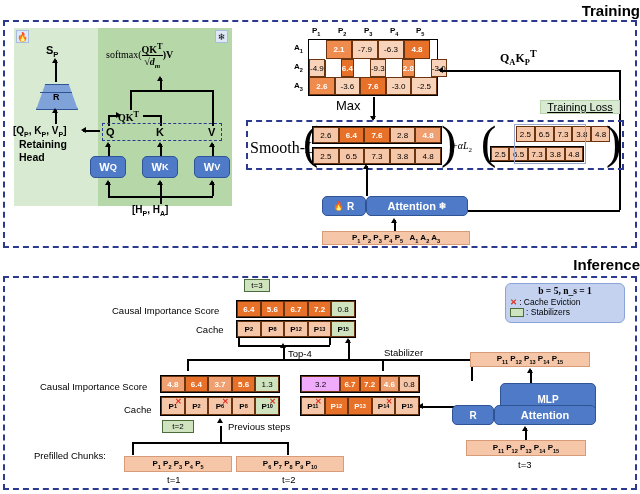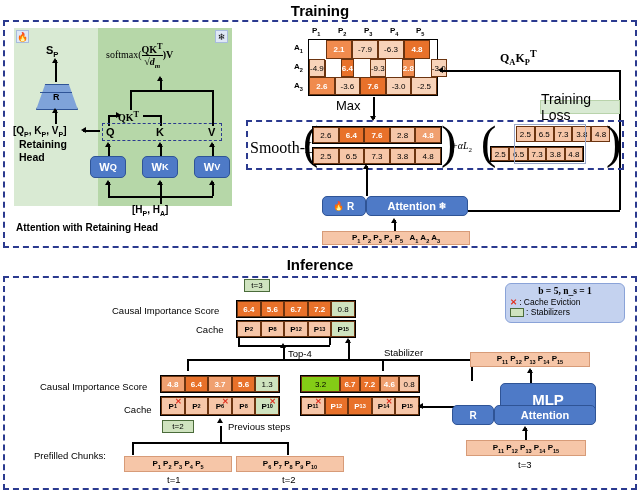--- a/index.html
+++ b/index.html
@@ -1,18 +1,18 @@
 <!DOCTYPE html>
 <html><head>
 <meta charset="utf-8">
 <style>
   html,body{margin:0;padding:0;}
   body{width:640px;height:494px;background:#fff;font-family:"Liberation Sans",sans-serif;position:relative;overflow:hidden;}
   .abs{position:absolute;}
-  .sec-title{font-weight:bold;font-size:15px;text-align:center;width:100%;}
+  .sec-title{font-weight:bold;font-size:15px;text-align:right;width:100%;}
   .dash-panel{border:2px dashed #2b3a8f;box-sizing:border-box;}
   .lbl{font-size:9.5px;color:#000;}
   .bold{font-weight:bold;}
   .cell{box-sizing:border-box;border:1px solid #6b3410;display:flex;align-items:center;justify-content:center;font-size:8px;font-weight:bold;color:#fff;}
   .blue-box{background:#4e7ac7;border:1px solid #2f5496;border-radius:5px;color:#fff;display:flex;align-items:center;justify-content:center;font-weight:bold;box-sizing:border-box;}
   .peach{background:#f6c6a8;border:1px solid #d79b78;display:flex;align-items:center;justify-content:center;box-sizing:border-box;font-size:8.5px;}
   .green-tag{background:#cfe3bf;border:1px solid #4a6b3a;display:flex;align-items:center;justify-content:center;font-size:8px;box-sizing:border-box;}
   .vline{background:#000;width:1.5px;}
   .hline{background:#000;height:1.5px;}
   .legend{background:#c4d2ef;border:1px solid #8aa3d8;border-radius:6px;box-sizing:border-box;}
@@ -98,21 +98,20 @@
   <div class="abs vline" style="left:98px;top:156px;height:14px;"></div>
   <div class="abs ar ar-up" style="left:95px;top:154px;"></div>
   <div class="abs vline" style="left:150px;top:156px;height:14px;"></div>
   <div class="abs ar ar-up" style="left:147px;top:154px;"></div>
   <div class="abs vline" style="left:202px;top:156px;height:14px;"></div>
   <div class="abs ar ar-up" style="left:199px;top:154px;"></div>
   <div class="abs hline" style="left:98px;top:170px;width:105px;"></div>
   <div class="abs vline" style="left:150px;top:170px;height:8px;"></div>
   <div class="abs bold" style="left:122px;top:178px;font-size:10px;">[H<sub>P</sub>, H<sub>A</sub>]</div>
 
-  <div class="abs bold" style="left:6px;top:196px;font-size:10px;">Attention with Retaining Head</div>
 </div>
 
 <div class="abs" style="left:300px;top:26px;width:140px;height:95px;">
   <div class="abs" style="left:8px;top:0;width:126px;height:12px;">
     <div class="abs bold" style="left:4px;top:0;font-size:8px;">P<sub>1</sub></div>
     <div class="abs bold" style="left:30px;top:0;font-size:8px;">P<sub>2</sub></div>
     <div class="abs bold" style="left:56px;top:0;font-size:8px;">P<sub>3</sub></div>
     <div class="abs bold" style="left:82px;top:0;font-size:8px;">P<sub>4</sub></div>
     <div class="abs bold" style="left:108px;top:0;font-size:8px;">P<sub>5</sub></div>
   </div>
@@ -147,21 +146,21 @@
   <div class="abs ar ar-dn" style="left:70px;top:90px;"></div>
 </div>
 
 <div class="abs bold" style="left:500px;top:48px;font-size:12px;font-family:'Liberation Serif',serif;">Q<sub>A</sub>K<sub>P</sub><sup>T</sup></div>
 <div class="abs hline" style="left:440px;top:70px;width:180px;"></div>
 <div class="abs vline" style="left:619px;top:70px;height:140px;"></div>
 <div class="abs hline" style="left:468px;top:210px;width:152px;"></div>
 <div class="abs ar ar-lf" style="left:438px;top:67px;"></div>
 
 <div class="abs" style="left:540px;top:100px;width:80px;height:14px;background:#d9ead3;border:1px solid #b9d3ab;box-sizing:border-box;display:flex;align-items:center;justify-content:center;">
-  <span style="font-size:14px;">Training Loss</span>
+  <span style="font-size:11px;text-decoration:underline;">Training Loss</span>
 </div>
 
 <div class="abs dash-panel" style="left:246px;top:120px;width:378px;height:50px;"></div>
 
 <div class="abs" style="left:250px;top:139px;font-size:16px;font-family:'Liberation Serif',serif;">Smooth-<i>L</i><sub>1</sub></div>
 <div class="abs brace" style="left:303px;top:122px;">(</div>
 <div class="abs" id="l1-pred" style="left: 312px; top: 126px; width: 130px; height: 18px; border: 1.5px solid rgb(0, 0, 0); box-sizing: border-box; display: flex;">
     <div class="cell" style="width: 26px; height: 100%; position: relative; background: rgb(246, 198, 168); color: rgb(0, 0, 0); font-weight: normal;">2.6</div>
     <div class="cell" style="width: 26px; height: 100%; position: relative; background: rgb(232, 113, 42); color: rgb(255, 255, 255); font-weight: bold;">6.4</div>
     <div class="cell" style="width: 26px; height: 100%; position: relative; background: rgb(232, 113, 42); color: rgb(255, 255, 255); font-weight: bold;">7.6</div>
@@ -283,21 +282,21 @@
 <div class="abs green-tag" style="left:162px;top:420px;width:32px;height:13px;">t=2</div>
 
 <div class="abs vline" style="left:220px;top:426px;height:16px;"></div>
 <div class="abs ar ar-up" style="left:217px;top:418px;"></div>
 <div class="abs lbl" style="left:228px;top:421px;">Previous steps</div>
 <div class="abs hline" style="left:132px;top:442px;width:156px;"></div>
 <div class="abs vline" style="left:132px;top:442px;height:13px;"></div>
 <div class="abs vline" style="left:287px;top:442px;height:13px;"></div>
 
 <div class="abs" id="s3r-scores" style="left: 300px; top: 375px; width: 120px; height: 18px; border: 1.5px solid rgb(0, 0, 0); box-sizing: border-box; display: flex;">
-    <div class="cell" style="width: 48px; height: 100%; position: relative; background: #84cc16; color: rgb(0, 0, 0); font-weight: normal;">3.2</div>
+    <div class="cell" style="width: 48px; height: 100%; position: relative; background: #f0abfc; color: rgb(0, 0, 0); font-weight: normal;">3.2</div>
     <div class="cell" style="width: 24px; height: 100%; position: relative; background: rgb(232, 113, 42); color: rgb(255, 255, 255); font-weight: bold;">6.7</div>
     <div class="cell" style="width: 24px; height: 100%; position: relative; background: rgb(232, 113, 42); color: rgb(255, 255, 255); font-weight: bold;">7.2</div>
     <div class="cell" style="width: 24px; height: 100%; position: relative; background: rgb(240, 160, 112); color: rgb(255, 255, 255); font-weight: bold;">4.6</div>
     <div class="cell" style="width: 24px; height: 100%; position: relative; background: rgb(246, 198, 168); color: rgb(0, 0, 0); font-weight: normal;">0.8</div>
   </div>
 <div class="abs" id="s3r-cache" style="left: 300px; top: 396px; width: 120px; height: 20px; border: 1.5px solid rgb(0, 0, 0); box-sizing: border-box; display: flex;">
     <div class="cell" style="width: 24px; height: 100%; position: relative; background: rgb(246, 198, 168); color: rgb(0, 0, 0); font-weight: bold;">P<sub>11</sub><span class="xmark" style="top: 0px; right: 2px;">✕</span></div>
     <div class="cell" style="width: 24px; height: 100%; position: relative; background: rgb(232, 113, 42); color: rgb(255, 255, 255); font-weight: bold;">P<sub>12</sub></div>
     <div class="cell" style="width: 24px; height: 100%; position: relative; background: rgb(232, 113, 42); color: rgb(255, 255, 255); font-weight: bold;">P<sub>13</sub></div>
     <div class="cell" style="width: 24px; height: 100%; position: relative; background: rgb(246, 198, 168); color: rgb(0, 0, 0); font-weight: bold;">P<sub>14</sub><span class="xmark" style="top: 0px; right: 2px;">✕</span></div>
@@ -315,21 +314,21 @@
 <div class="abs peach" style="left:236px;top:456px;width:108px;height:16px;">
   <span style="font-weight:bold;font-size:8px;">P<sub>6</sub> P<sub>7</sub> P<sub>8</sub> P<sub>9</sub> P<sub>10</sub></span>
 </div>
 <div class="abs lbl" style="left:282px;top:474px;">t=2</div>
 
 <div class="abs peach" style="left:470px;top:352px;width:120px;height:15px;">
   <span style="font-weight:bold;font-size:8px;">P<sub>11</sub> P<sub>12</sub> P<sub>13</sub> P<sub>14</sub> P<sub>15</sub></span>
 </div>
 <div class="abs vline" style="left:530px;top:370px;height:13px;"></div>
 <div class="abs ar ar-up" style="left:527px;top:368px;"></div>
-<div class="abs blue-box" style="left:500px;top:383px;width:96px;height:32px;font-size:15px;">
+<div class="abs blue-box" style="left:500px;top:383px;width:96px;height:32px;font-size:10px;">
   <span>MLP</span>
 </div>
 <div class="abs blue-box" style="left:494px;top:405px;width:102px;height:20px;font-size:11px;">
   <span>Attention</span>
 </div>
 <div class="abs blue-box" style="left:452px;top:405px;width:42px;height:20px;font-size:10px;">
   <span>R</span>
 </div>
 <div class="abs vline" style="left:525px;top:428px;height:12px;"></div>
 <div class="abs ar ar-up" style="left:522px;top:426px;"></div>

